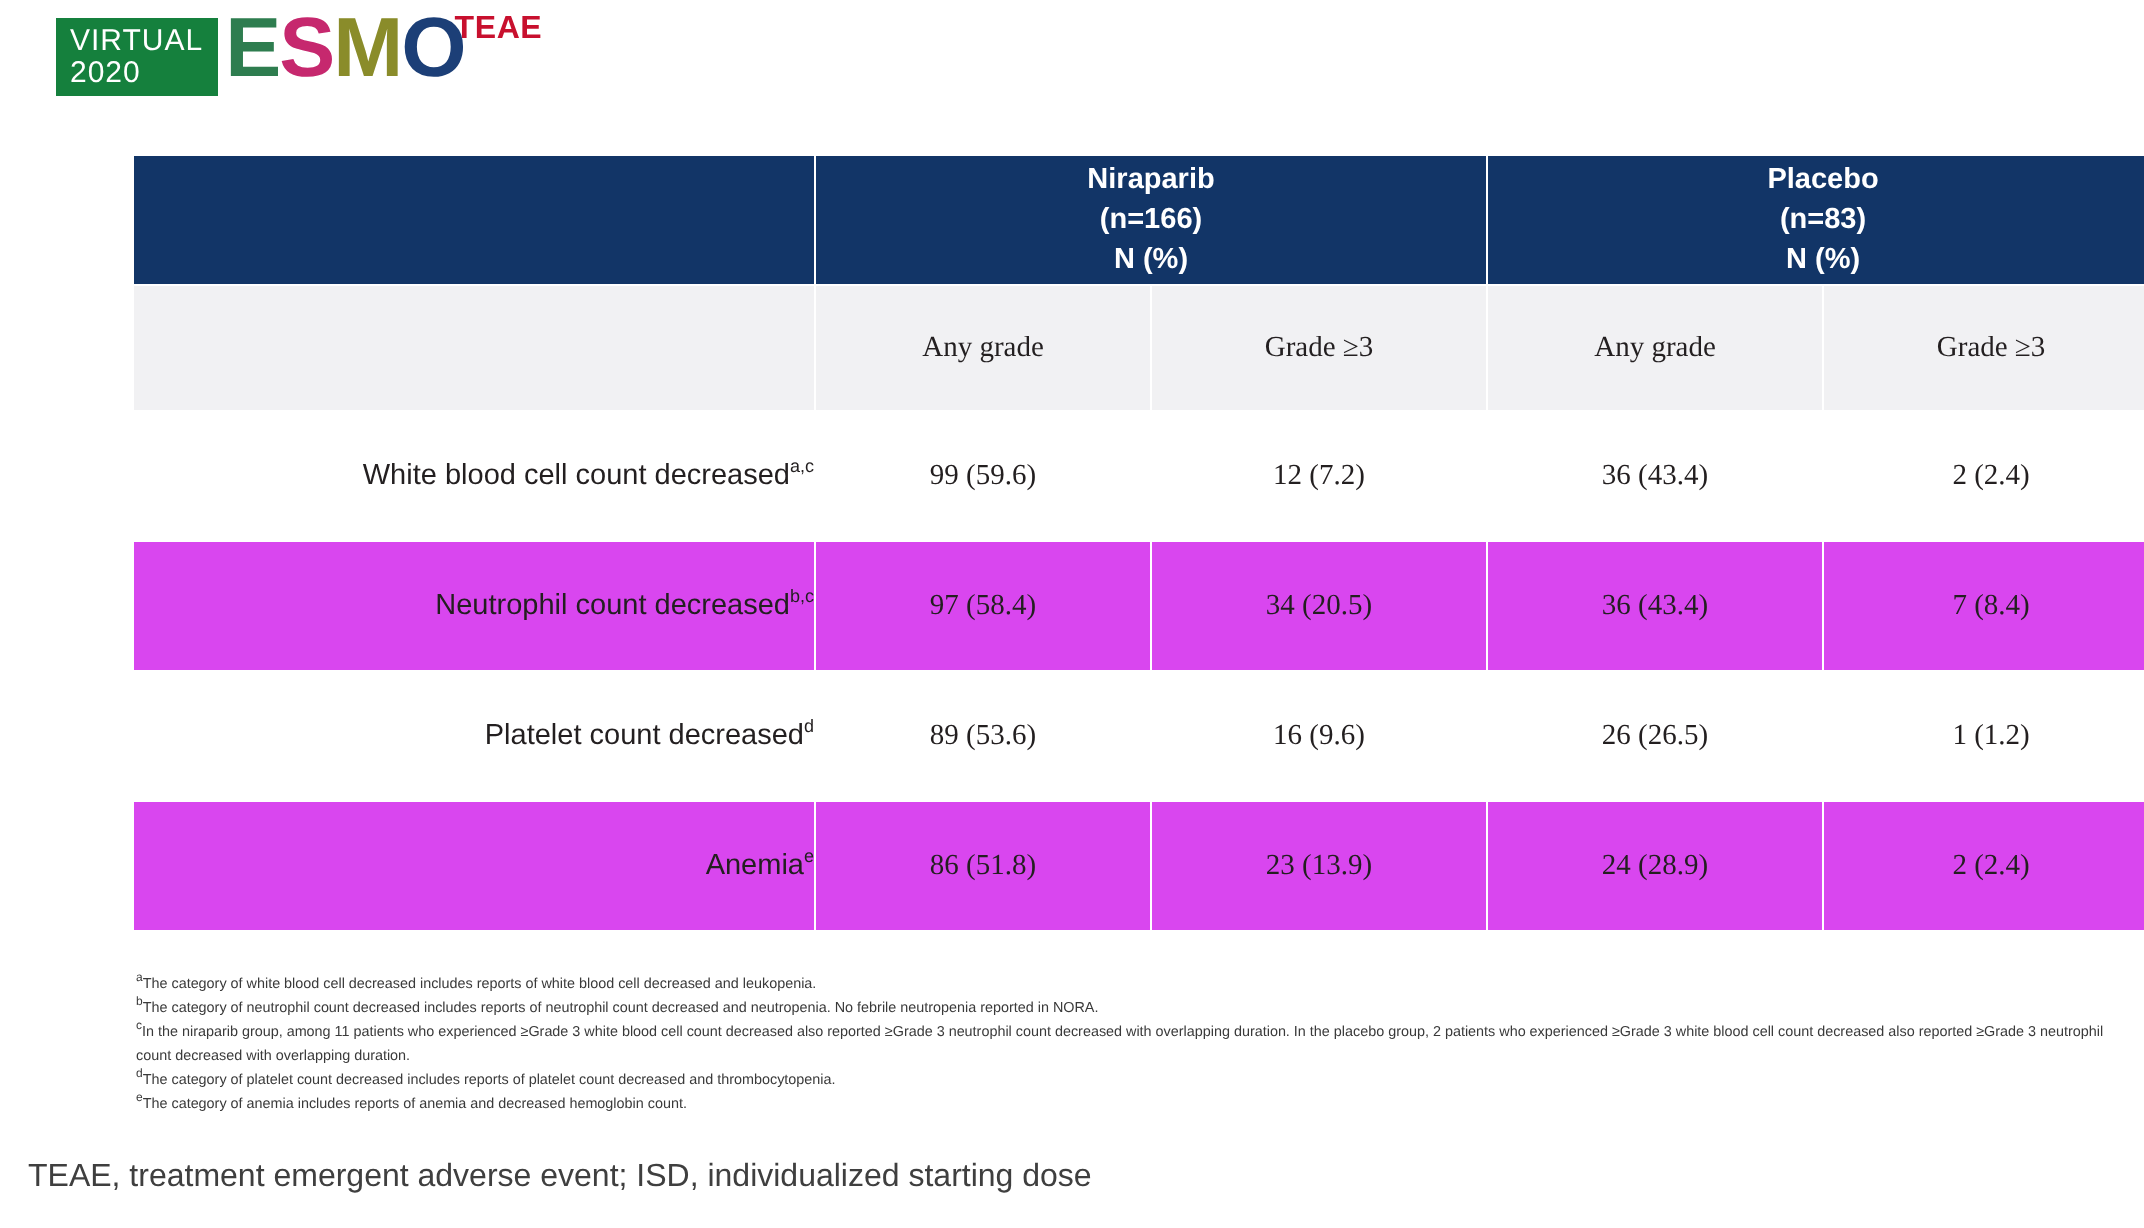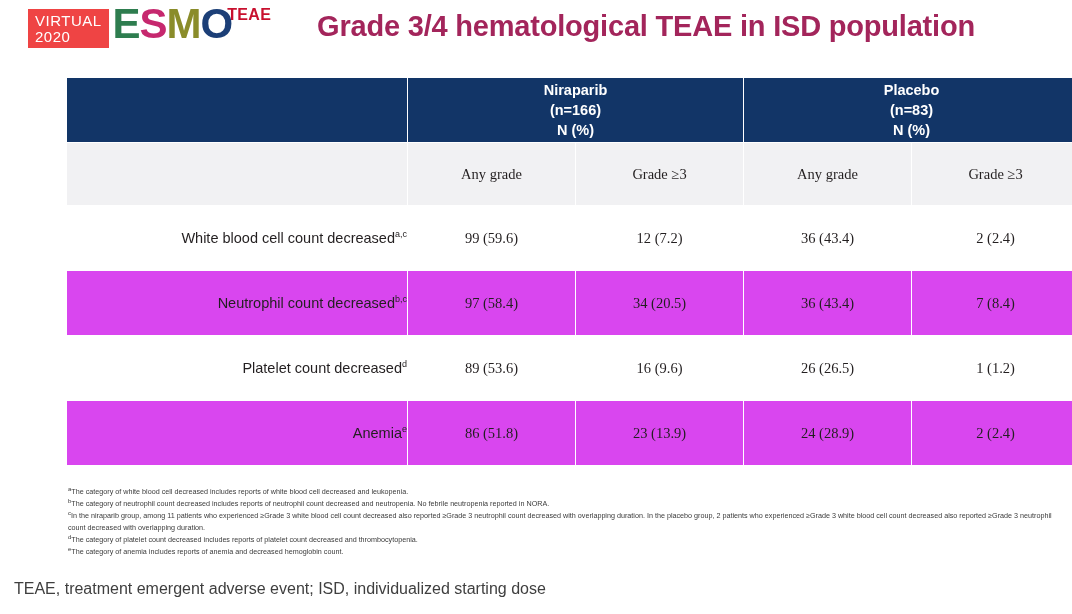--- a/index.html
+++ b/index.html
@@ -24,21 +24,21 @@
 
   .logo-block {
     position: absolute;
     left: 28px;
     top: 6px;
     display: flex;
     align-items: flex-start;
     height: 44px;
   }
   .virtual-box {
-    background: #ef4444;
+    background: #15803d;
     color: #ffffff;
     padding: 4px 7px 3px 7px;
     line-height: 1.05;
     font-size: 15px;
     font-weight: 400;
     letter-spacing: 0.5px;
     font-family: "Liberation Sans", sans-serif;
     margin-top: 3px;
   }
   .virtual-box .vb-line {
@@ -201,21 +201,20 @@
     </div>
     <div class="esmo-word">
       <span class="esmo-e">E</span>
       <span class="esmo-s">S</span>
       <span class="esmo-m">M</span>
       <span class="esmo-o">O</span>
       <span class="esmo-asia">TEAE</span>
     </div>
   </div>
 
-  <div class="slide-title">Grade 3/4 hematological TEAE in ISD population</div>
 </div>
 
 <div class="table-wrap">
   <table class="data-table">
     <colgroup>
       <col class="col-label">
       <col class="col-metric">
       <col class="col-metric">
       <col class="col-metric">
       <col class="col-metric">

